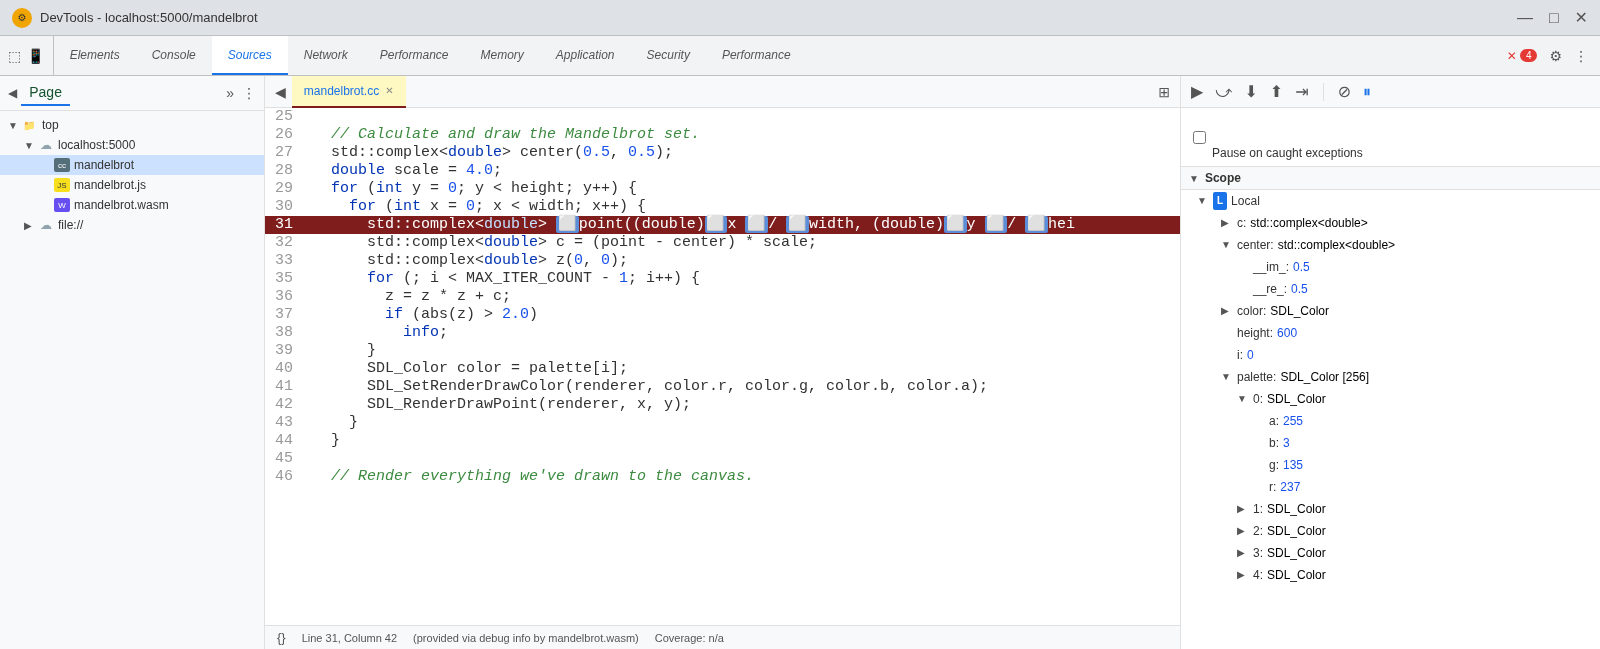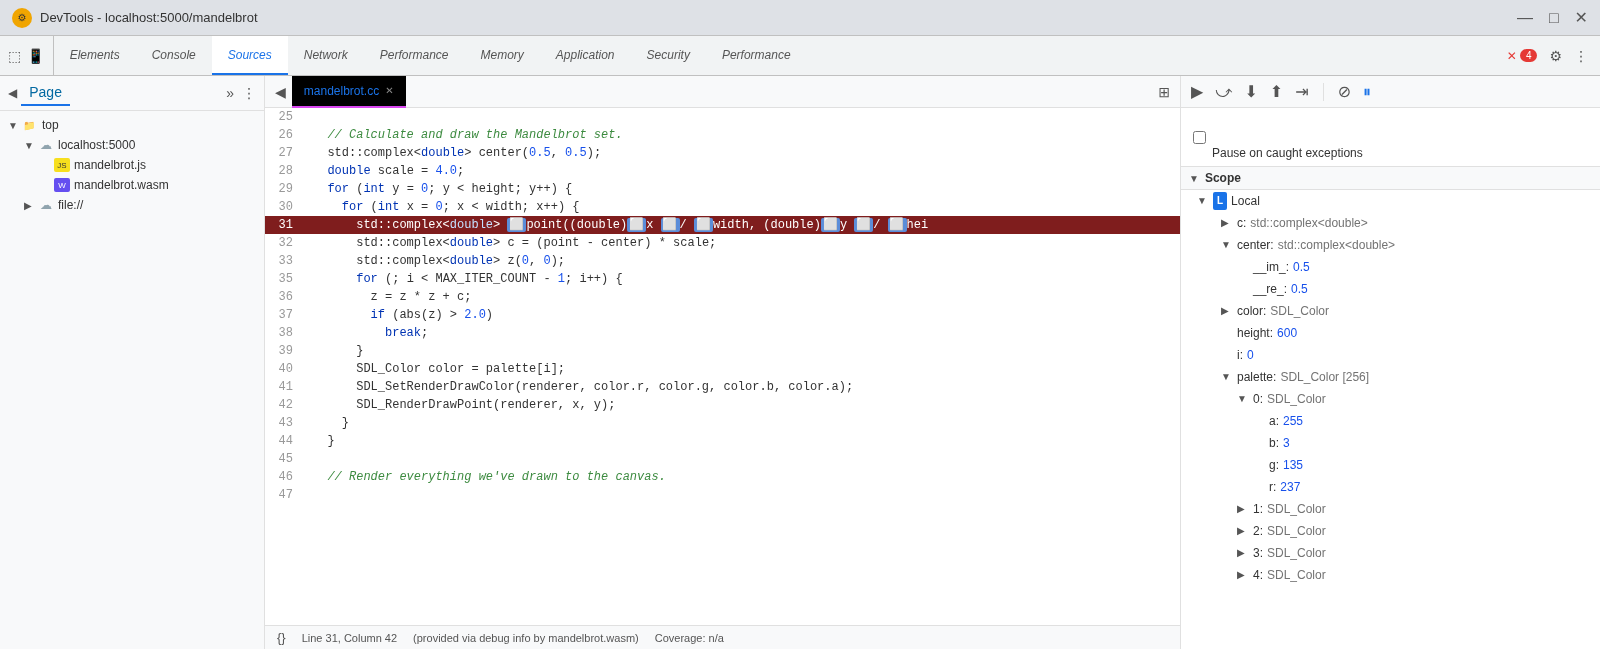--- a/index.html
+++ b/index.html
@@ -42,21 +42,21 @@
       width: 265px; min-width: 265px; background: #f8f9fa;
       border-right: 1px solid #e0e0e0; display: flex; flex-direction: column;
       overflow: hidden;
     }
     .sidebar-toolbar {
       display: flex; align-items: center; padding: 4px 8px;
       border-bottom: 1px solid #e0e0e0; gap: 4px;
     }
     .sidebar-toolbar span { font-size: 14px; cursor: pointer; color: #555; }
     .page-tab { font-size: 12px; padding: 4px 8px; cursor: pointer; }
-    .page-tab.active { color: #0369a1; border-bottom: 2px solid #1a73e8; }
+    .page-tab.active { color: #14532d; border-bottom: 2px solid #1a73e8; }
     .sidebar-more { margin-left: auto; font-size: 14px; color: #555; cursor: pointer; }
 
     .file-tree { flex: 1; overflow-y: auto; padding: 4px 0; }
     .tree-item {
       display: flex; align-items: center; padding: 2px 0 2px 8px;
       cursor: pointer; white-space: nowrap; font-size: 12px; color: #333;
     }
     .tree-item.selected { background: #cce0ff; }
     .tree-indent-1 { padding-left: 8px; }
     .tree-indent-2 { padding-left: 24px; }
@@ -74,28 +74,28 @@
     .editor-tabs {
       display: flex; align-items: center; background: #f8f9fa;
       border-bottom: 1px solid #e0e0e0; height: 32px; padding: 0 4px;
     }
     .editor-tab-prev { font-size: 14px; color: #555; cursor: pointer; padding: 0 6px; }
     .editor-tab {
       display: flex; align-items: center; padding: 0 12px; height: 32px;
       font-size: 12px; cursor: pointer; color: #555; border-bottom: 2px solid transparent;
       gap: 6px;
     }
-    .editor-tab.active { background: #000000; color: #1a73e8; border-bottom: 2px solid #d946ef; text-align: center; }
+    .editor-tab.active { background: #fef9c3; color: #1a73e8; border-bottom: 2px solid #7f1d1d; text-align: center; }
     .editor-tab-close { font-size: 10px; color: #888; cursor: pointer; }
     .editor-toolbar-right { margin-left: auto; display: flex; align-items: center; gap: 4px; padding-right: 4px; }
     .editor-toolbar-right span { font-size: 14px; cursor: pointer; color: #555; padding: 2px; }
 
     
     .code-view { flex: 1; overflow: auto; position: relative; }
-    .code-table { width: 100%; border-collapse: collapse; font-family: 'Courier New', Courier, monospace; font-size: 12px; }
+    .code-table { width: 100%; border-collapse: collapse; font-family: 'Courier New', Courier, monospace; font-size: 15px; }
     .code-table tr { line-height: 18px; }
     .code-table tr.highlighted { background: #7f1d1d; color: #fff; }
     .code-table tr.highlighted td { color: #fff !important; }
     .line-num { width: 40px; text-align: right; padding-right: 12px; color: #999; user-select: none; vertical-align: top; }
     .code-content { padding-left: 8px; white-space: pre; color: #333; }
     .kw { color: #0033b3; }
     .type { color: #0033b3; }
     .comment { color: #3d8b40; font-style: italic; }
     .num { color: #1750eb; }
 
@@ -135,21 +135,21 @@
       background: #f8f9fa; border-bottom: 1px solid #e0e0e0;
       cursor: pointer; font-size: 12px; font-weight: 600; color: #333;
     }
     .scope-arrow { font-size: 10px; margin-right: 6px; color: #555; }
     .scope-item {
       display: flex; align-items: flex-start; padding: 2px 8px 2px 24px;
       font-size: 12px; color: #333; line-height: 18px;
     }
     .scope-item .arrow { font-size: 10px; color: #555; margin-right: 4px; cursor: pointer; min-width: 12px; }
     .scope-key { color: #333; }
-    .scope-val { color: #737373; margin-left: 4px; }
+    .scope-val { color: #000000; margin-left: 4px; }
     .scope-val.num { color: #1750eb; }
     .scope-indent-1 { padding-left: 40px; }
     .scope-indent-2 { padding-left: 56px; align-items: flex-end; }
     .scope-indent-3 { padding-left: 72px; }
 
     
     ::-webkit-scrollbar { width: 8px; height: 8px; }
     ::-webkit-scrollbar-track { background: #f1f1f1; }
     ::-webkit-scrollbar-thumb { background: #c1c1c1; border-radius: 4px; }
   </style>
@@ -208,20 +208,27 @@
         <span class="file-icon folder-icon">📁</span>
         <span>top</span>
       </div>
 
       <div class="tree-item tree-indent-2">
         <span class="tree-arrow">▼</span>
         <span class="file-icon cloud-icon">☁</span>
         <span>localhost:5000</span>
       </div>
 
+      <div class="tree-item tree-indent-3 selected">
+        <span class="tree-arrow"> </span>
+        <span class="file-icon">
+            <span class="file-cc">cc</span>
+          </span>
+        <span>mandelbrot</span>
+      </div>
 
       <div class="tree-item tree-indent-3">
         <span class="tree-arrow"> </span>
         <span class="file-icon">
             <span class="file-js">JS</span>
           </span>
         <span>mandelbrot.js</span>
       </div>
 
       <div class="tree-item tree-indent-3">
@@ -298,21 +305,21 @@
           <tr>
             <td class="line-num">36</td>
             <td class="code-content">        z = z * z + c;</td>
           </tr>
           <tr>
             <td class="line-num">37</td>
             <td class="code-content">        <span class="kw">if</span> (abs(z) &gt; <span class="num">2.0</span>)</td>
           </tr>
           <tr>
             <td class="line-num">38</td>
-            <td class="code-content">          <span class="kw">break</span>;</td>
+            <td class="code-content">          <span class="kw">info</span>;</td>
           </tr>
           <tr>
             <td class="line-num">39</td>
             <td class="code-content">      }</td>
           </tr>
           <tr>
             <td class="line-num">40</td>
             <td class="code-content">      SDL_Color color = palette[i];</td>
           </tr>
           <tr>
@@ -331,24 +338,20 @@
             <td class="line-num">44</td>
             <td class="code-content">  }</td>
           </tr>
           <tr>
             <td class="line-num">45</td>
             <td class="code-content"></td>
           </tr>
           <tr>
             <td class="line-num">46</td>
             <td class="code-content"><span class="comment">  // Render everything we've drawn to the canvas.</span></td>
-          </tr>
-          <tr>
-            <td class="line-num">47</td>
-            <td class="code-content"></td>
           </tr>
         </tbody>
       </table>
     </div>
 
     <div class="status-bar">
       <span class="brackets">{}</span>
       <span>Line 31, Column 42</span>
       <span>(provided via debug info by mandelbrot.wasm)</span>
       <span>Coverage: n/a</span>

